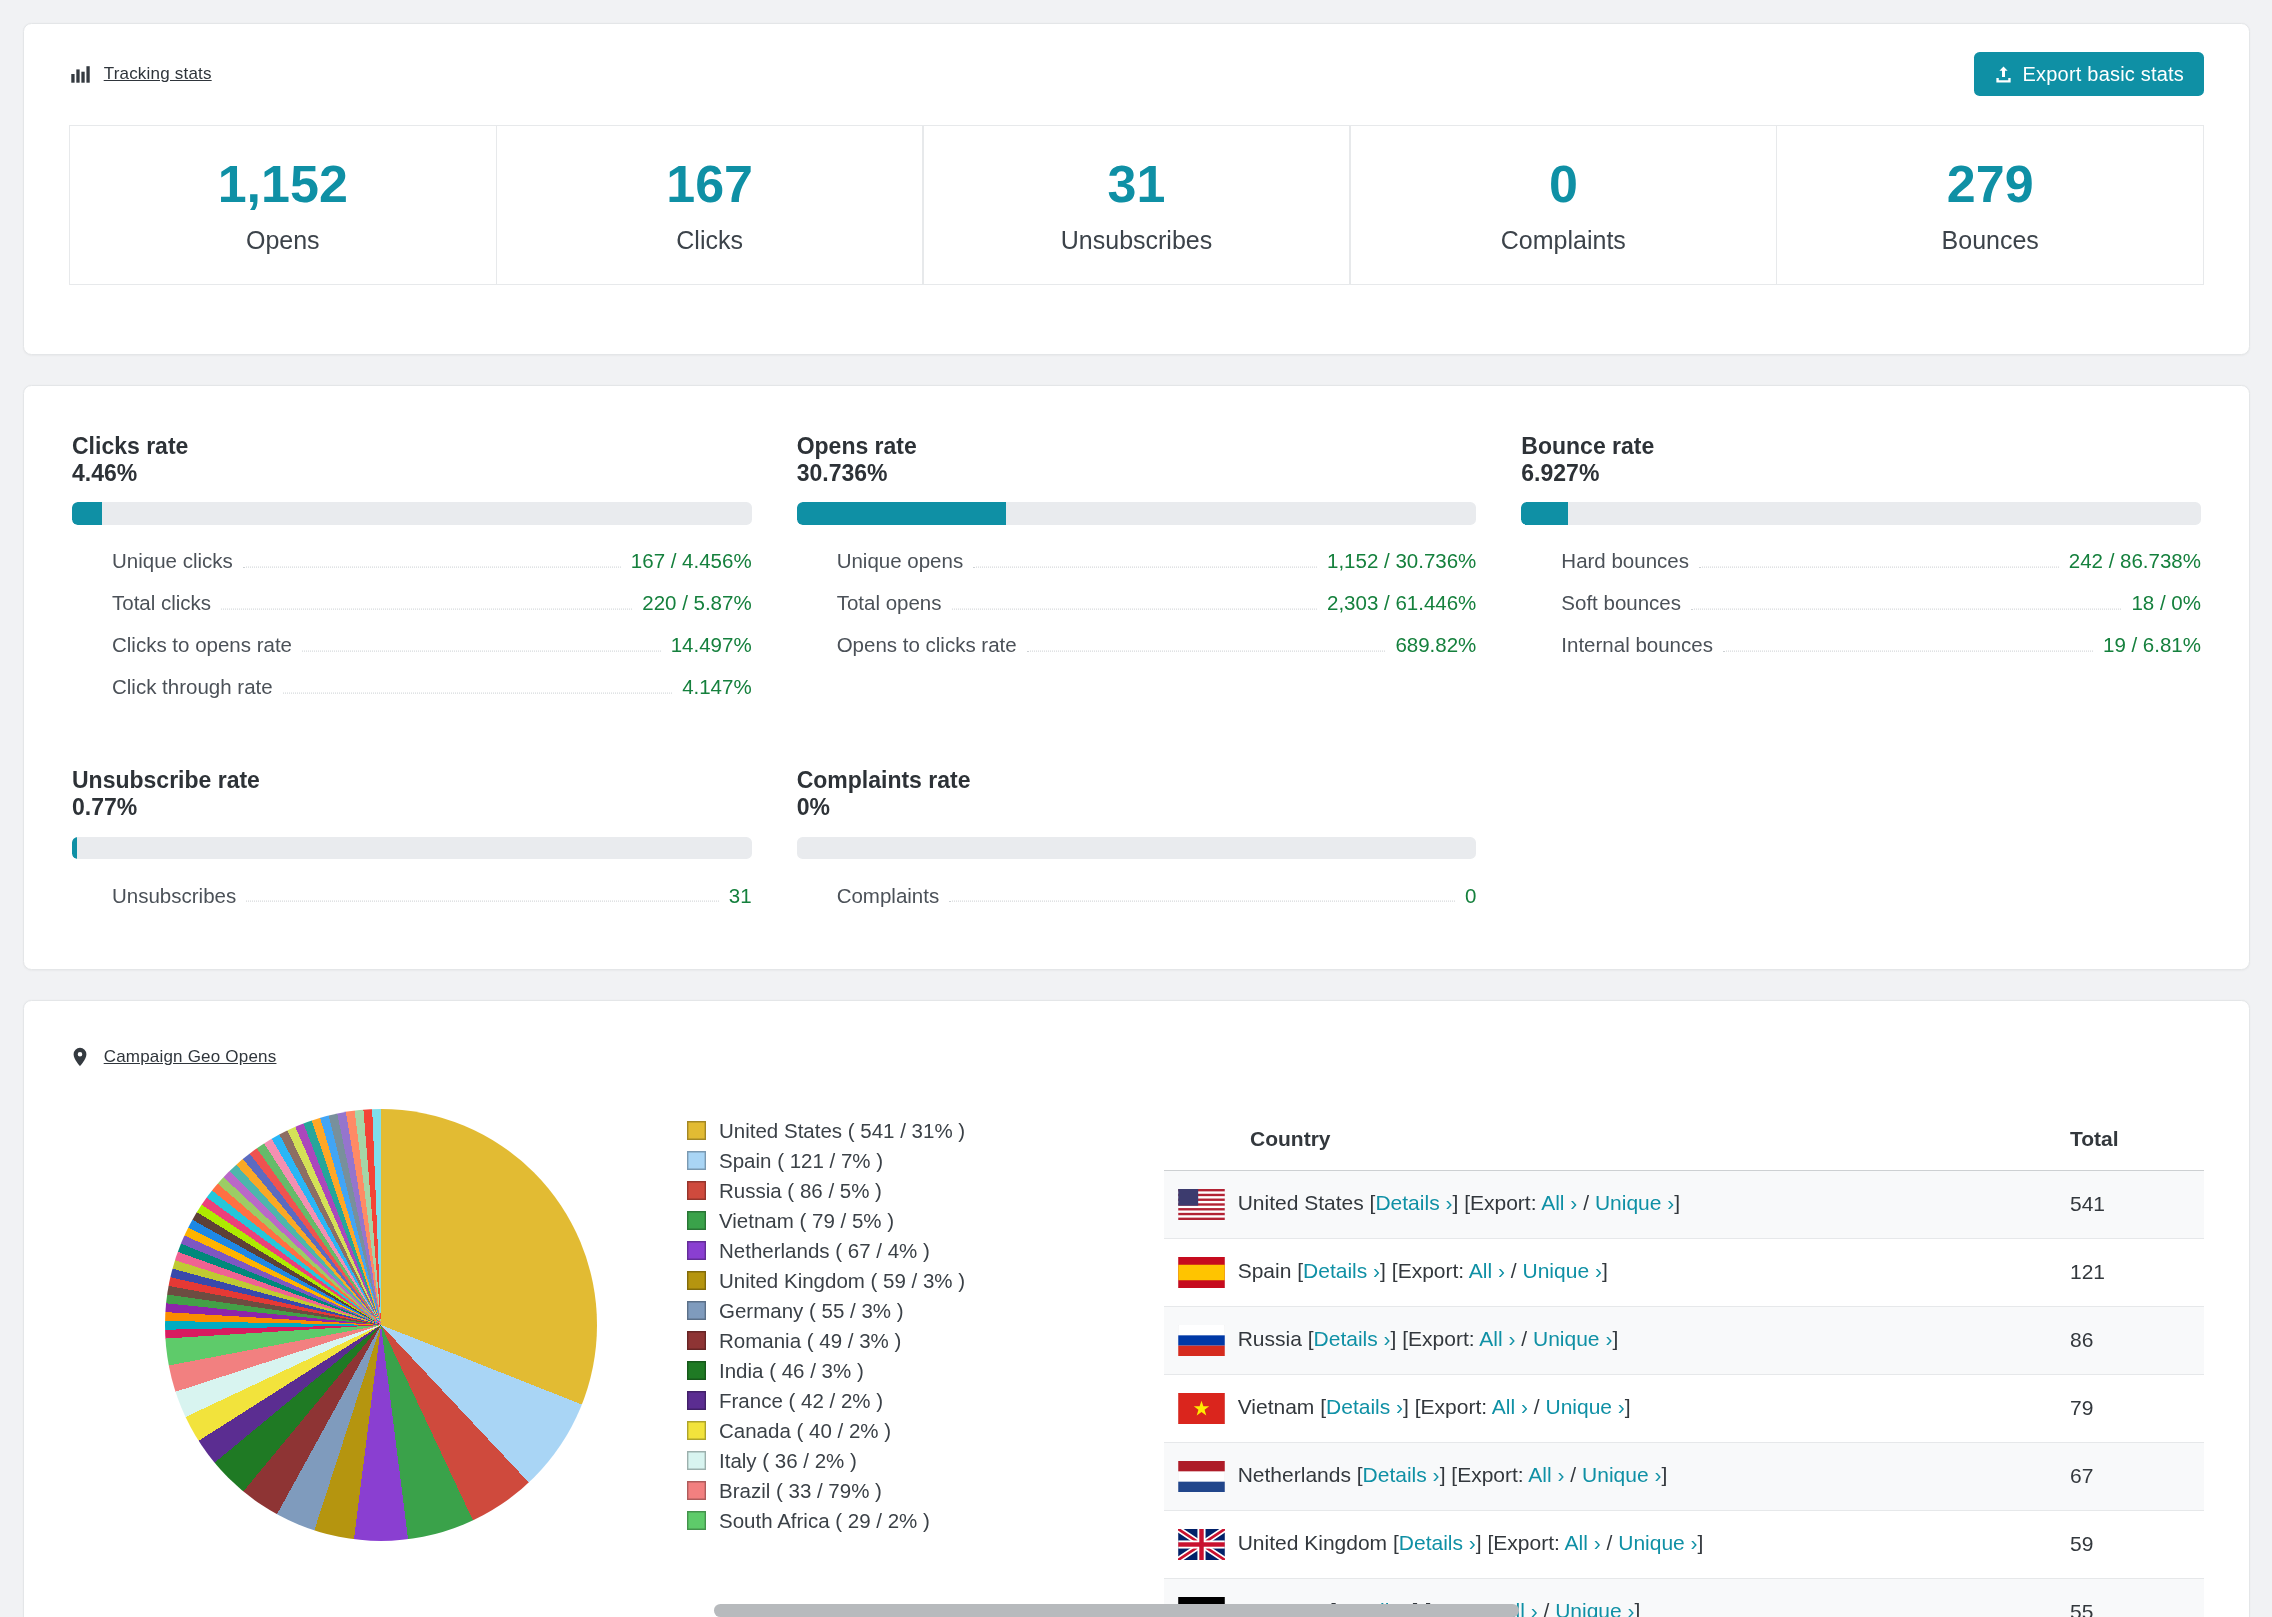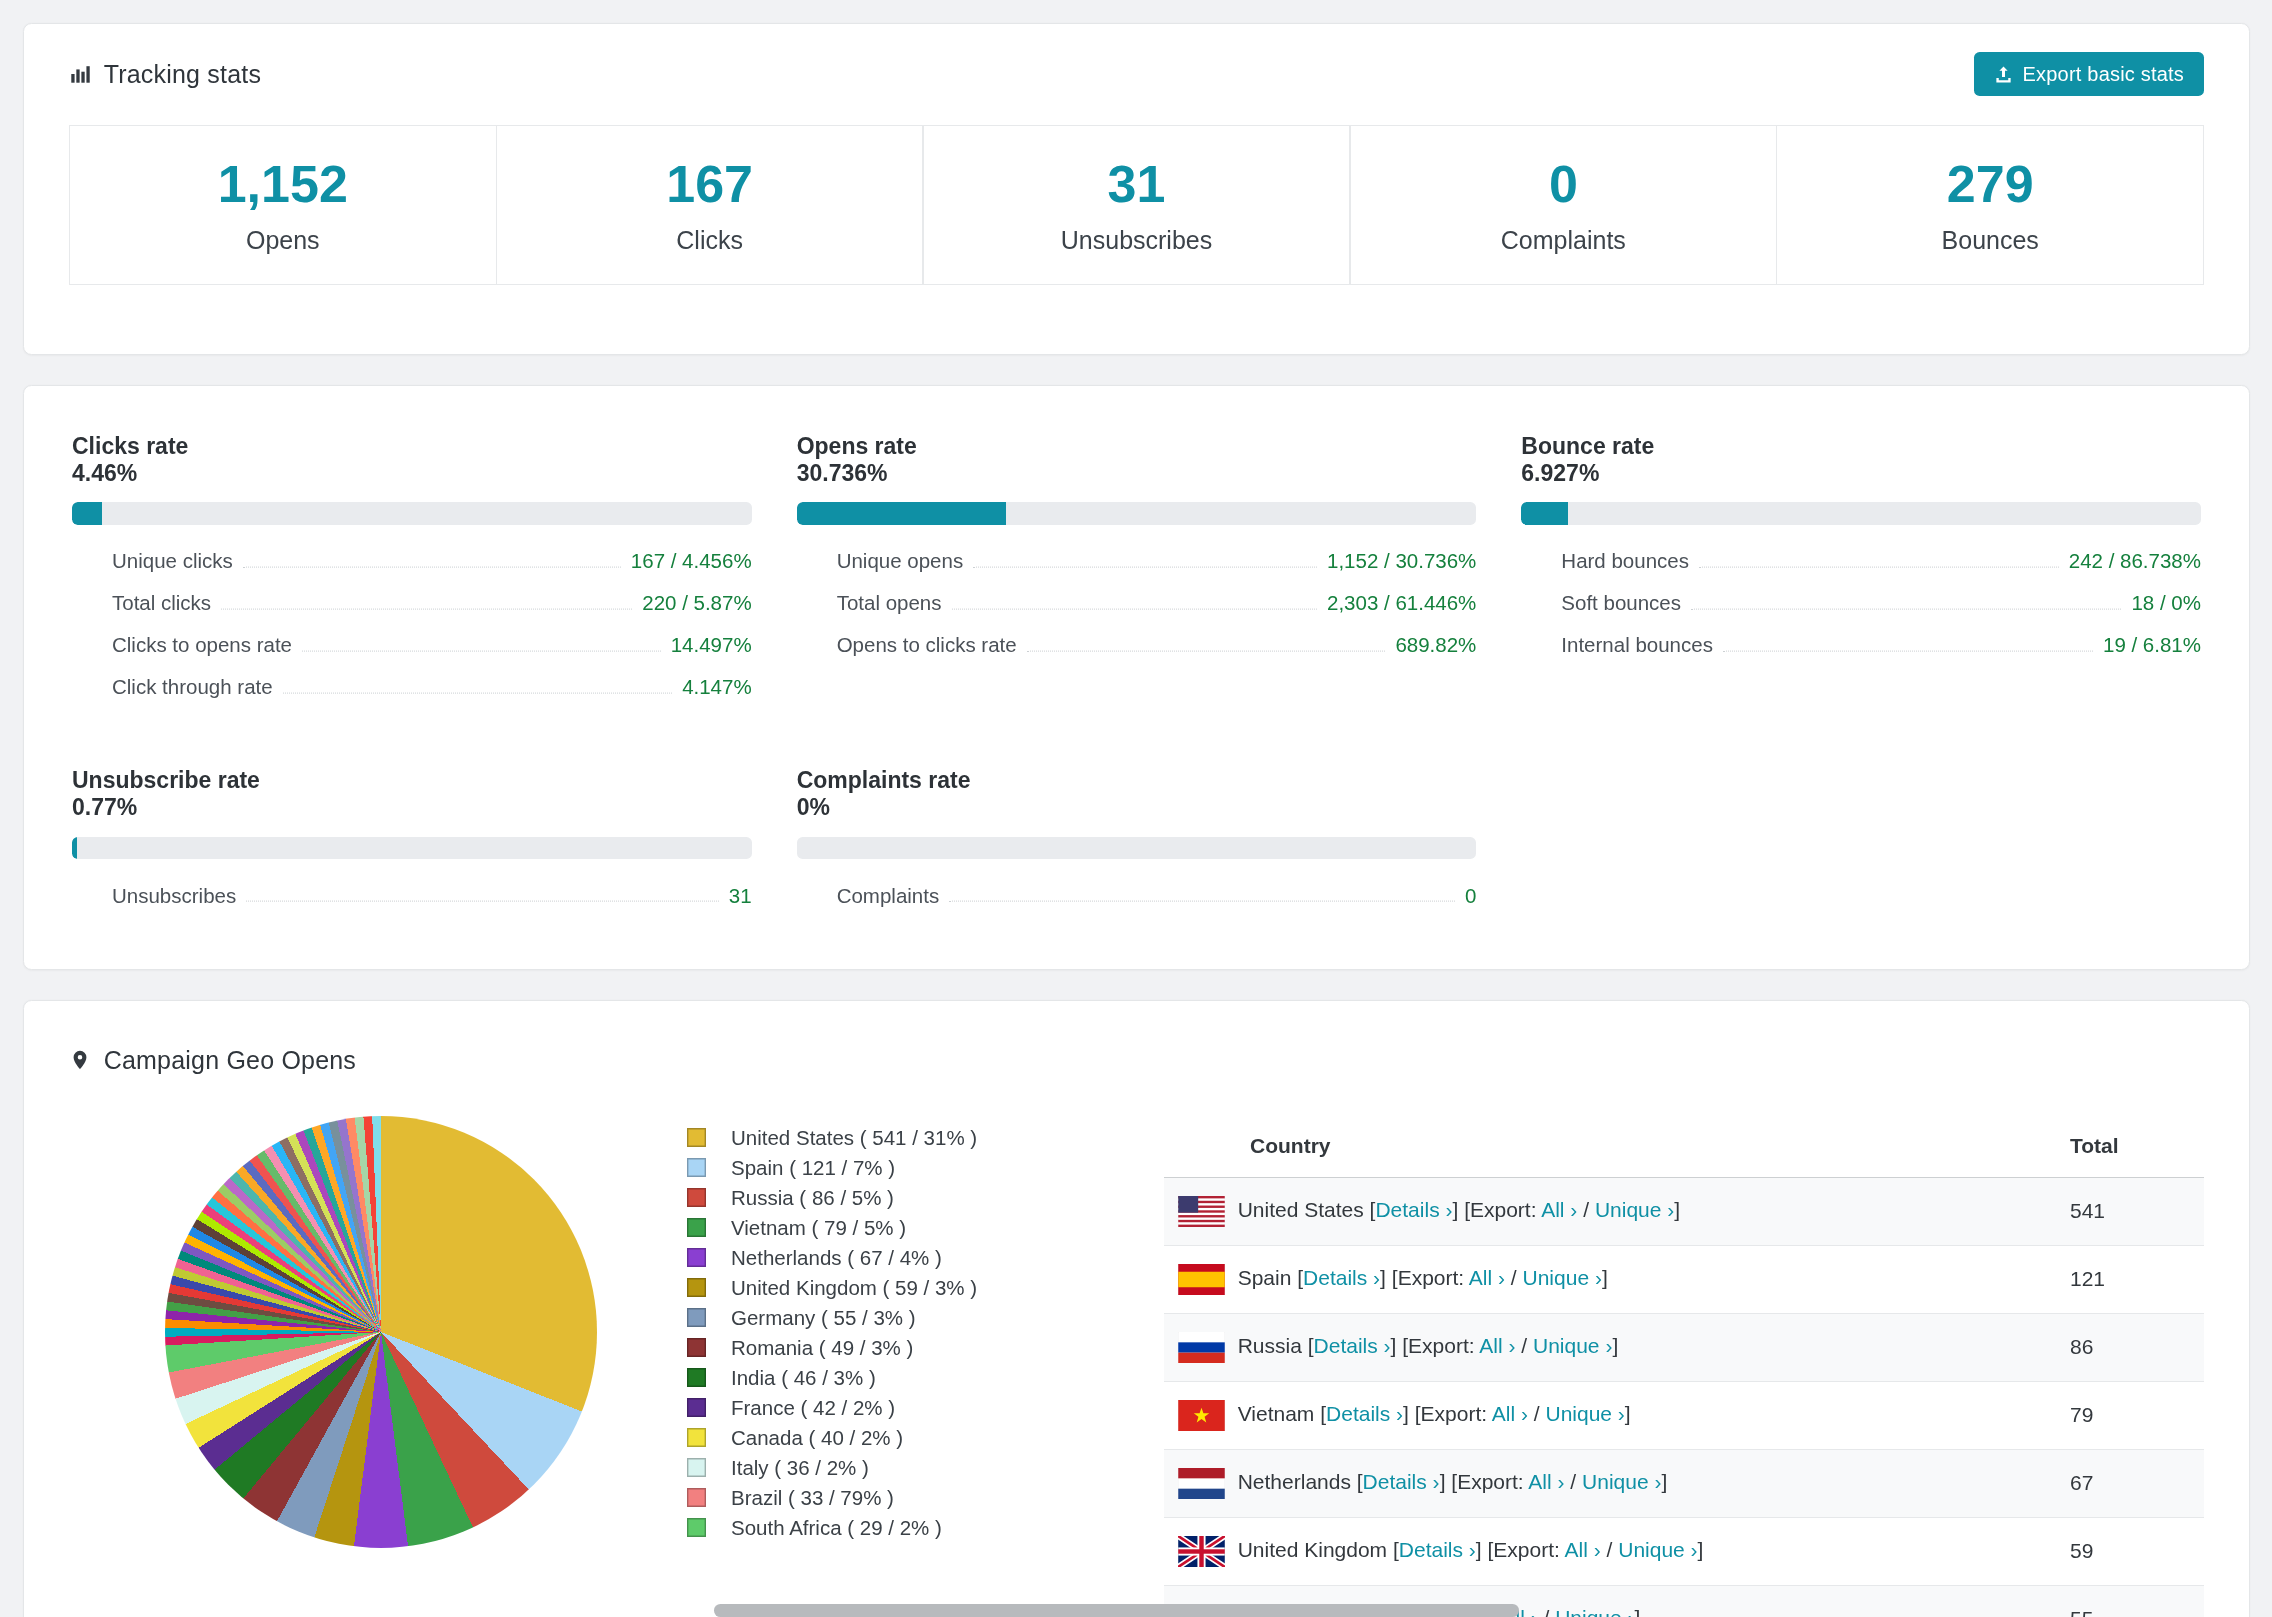--- a/index.html
+++ b/index.html
@@ -16,22 +16,22 @@
   .card {
     background:#fff;
     border:0.7px solid #e4e6e8;
     border-radius:8.5px;
     box-shadow:0 0.7px 2.1px rgba(0,0,0,.04);
   }
 
   
   .card-head { display:flex; justify-content:space-between; align-items:center; padding:28px 45px 18.4px; }
   .section-title {
-    font-size:25px; font-weight:500; color:#2f353b;
-    display:flex; align-items:center; gap:12.7px; letter-spacing:0.2px;
+    font-size:17px; font-weight:500; color:#2f353b;
+    display:flex; align-items:center; gap:12.7px; letter-spacing:0.2px;text-decoration:underline;
   }
   .section-title svg { color:#343a40; }
   .export-btn {
     background:var(--accent); color:#fff; border:none; border-radius:5.6px;
     font-size:20px; font-family:inherit; padding:10.6px 20px;
     display:flex; gap:10px; align-items:center; cursor:pointer; letter-spacing:0.2px;
   }
   .stat-row { display:flex; padding:0 45px 69px; margin-top:10px; }
   .stat-box {
     flex:1; border:0.7px solid #e7e9eb; height:160px; margin-left:-0.7px;
@@ -53,21 +53,21 @@
   .rr-label { color:#4b5158; white-space:nowrap; }
   .rr-leader { flex:1; border-bottom:1.4px dotted #ccd0d3; margin:0 10px; transform:translateY(5.6px); }
   .rr-value { color:#15803d; white-space:nowrap; }
 
   
   .geo-card { padding:45px 0 28px; min-height:670px; }
   .geo-head { padding:0 45px; }
   .geo-body { display:flex; align-items:flex-start; padding:41px 45px 0 141px; }
   .pie { width:432px; height:432px; border-radius:50%; flex:none; }
   .legend { list-style:none; margin:7px 0 0 90px; flex:none; width:339px; }
-  .legend-item { display:flex; align-items:center; gap:25px; height:30px; font-size:20.5px; color:#3b4147; }
+  .legend-item { display:flex; align-items:center; gap:13px; height:30px; font-size:20.5px; color:#3b4147; }
   .swatch { width:19px; height:19px; flex:none; box-shadow:inset 0 0 0 1.4px rgba(0,0,0,.28); }
   .geo-table-wrap { flex:1; margin-left:138px; }
   table { width:100%; border-collapse:collapse; font-size:21px; color:#33383d; }
   thead th {
     text-align:left; font-weight:700; font-size:21px;
     padding:18.4px 14px; border-bottom:1.4px solid #cdd0d2;
   }
   thead th.h-country { padding-left:86px; }
   tbody td { padding:0 14px; height:68px; border-bottom:0.7px solid #e6e8ea;margin-top:40px; }
   tbody tr:nth-child(odd) { background:#f8f9fa; }

